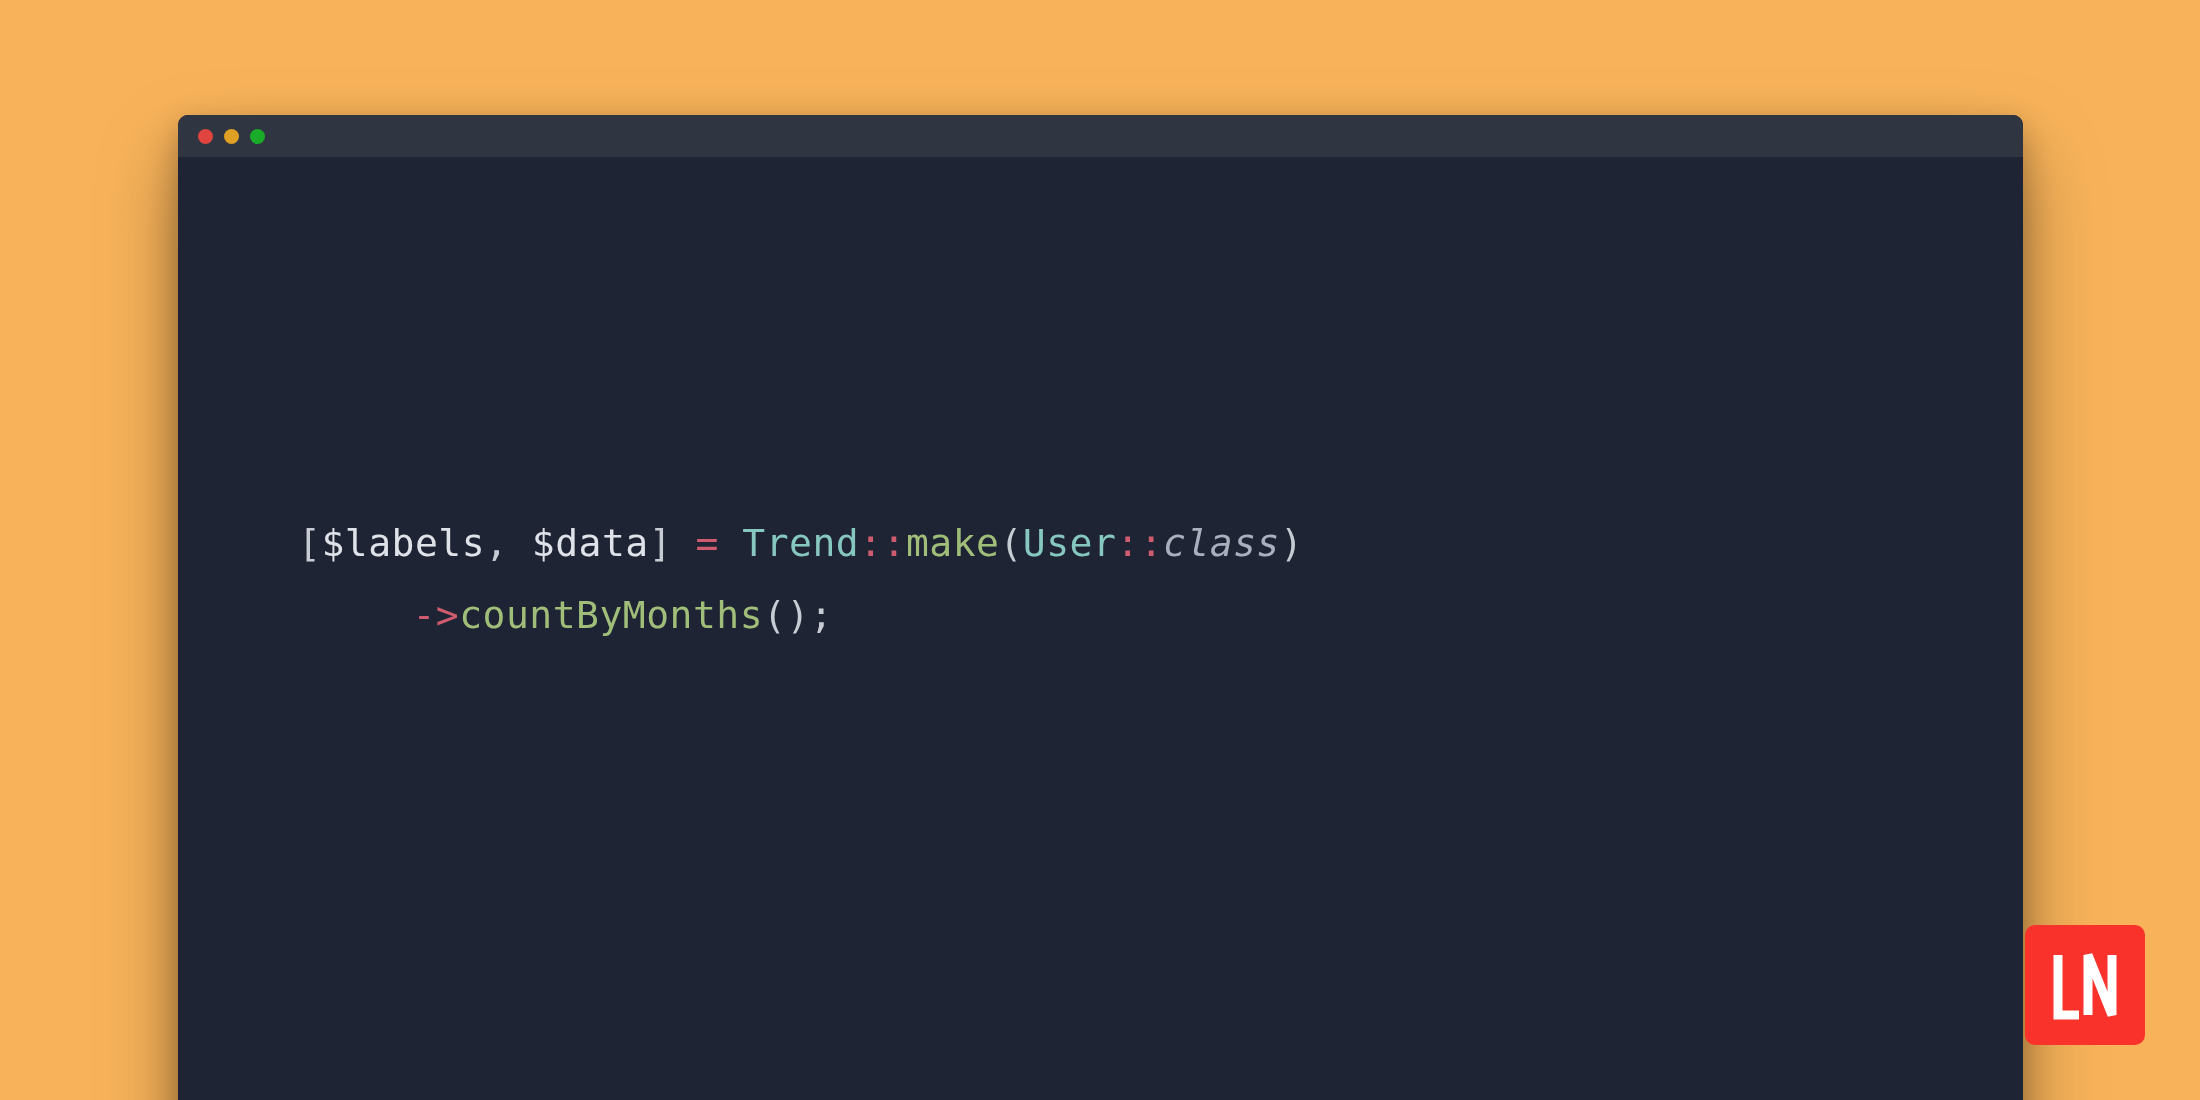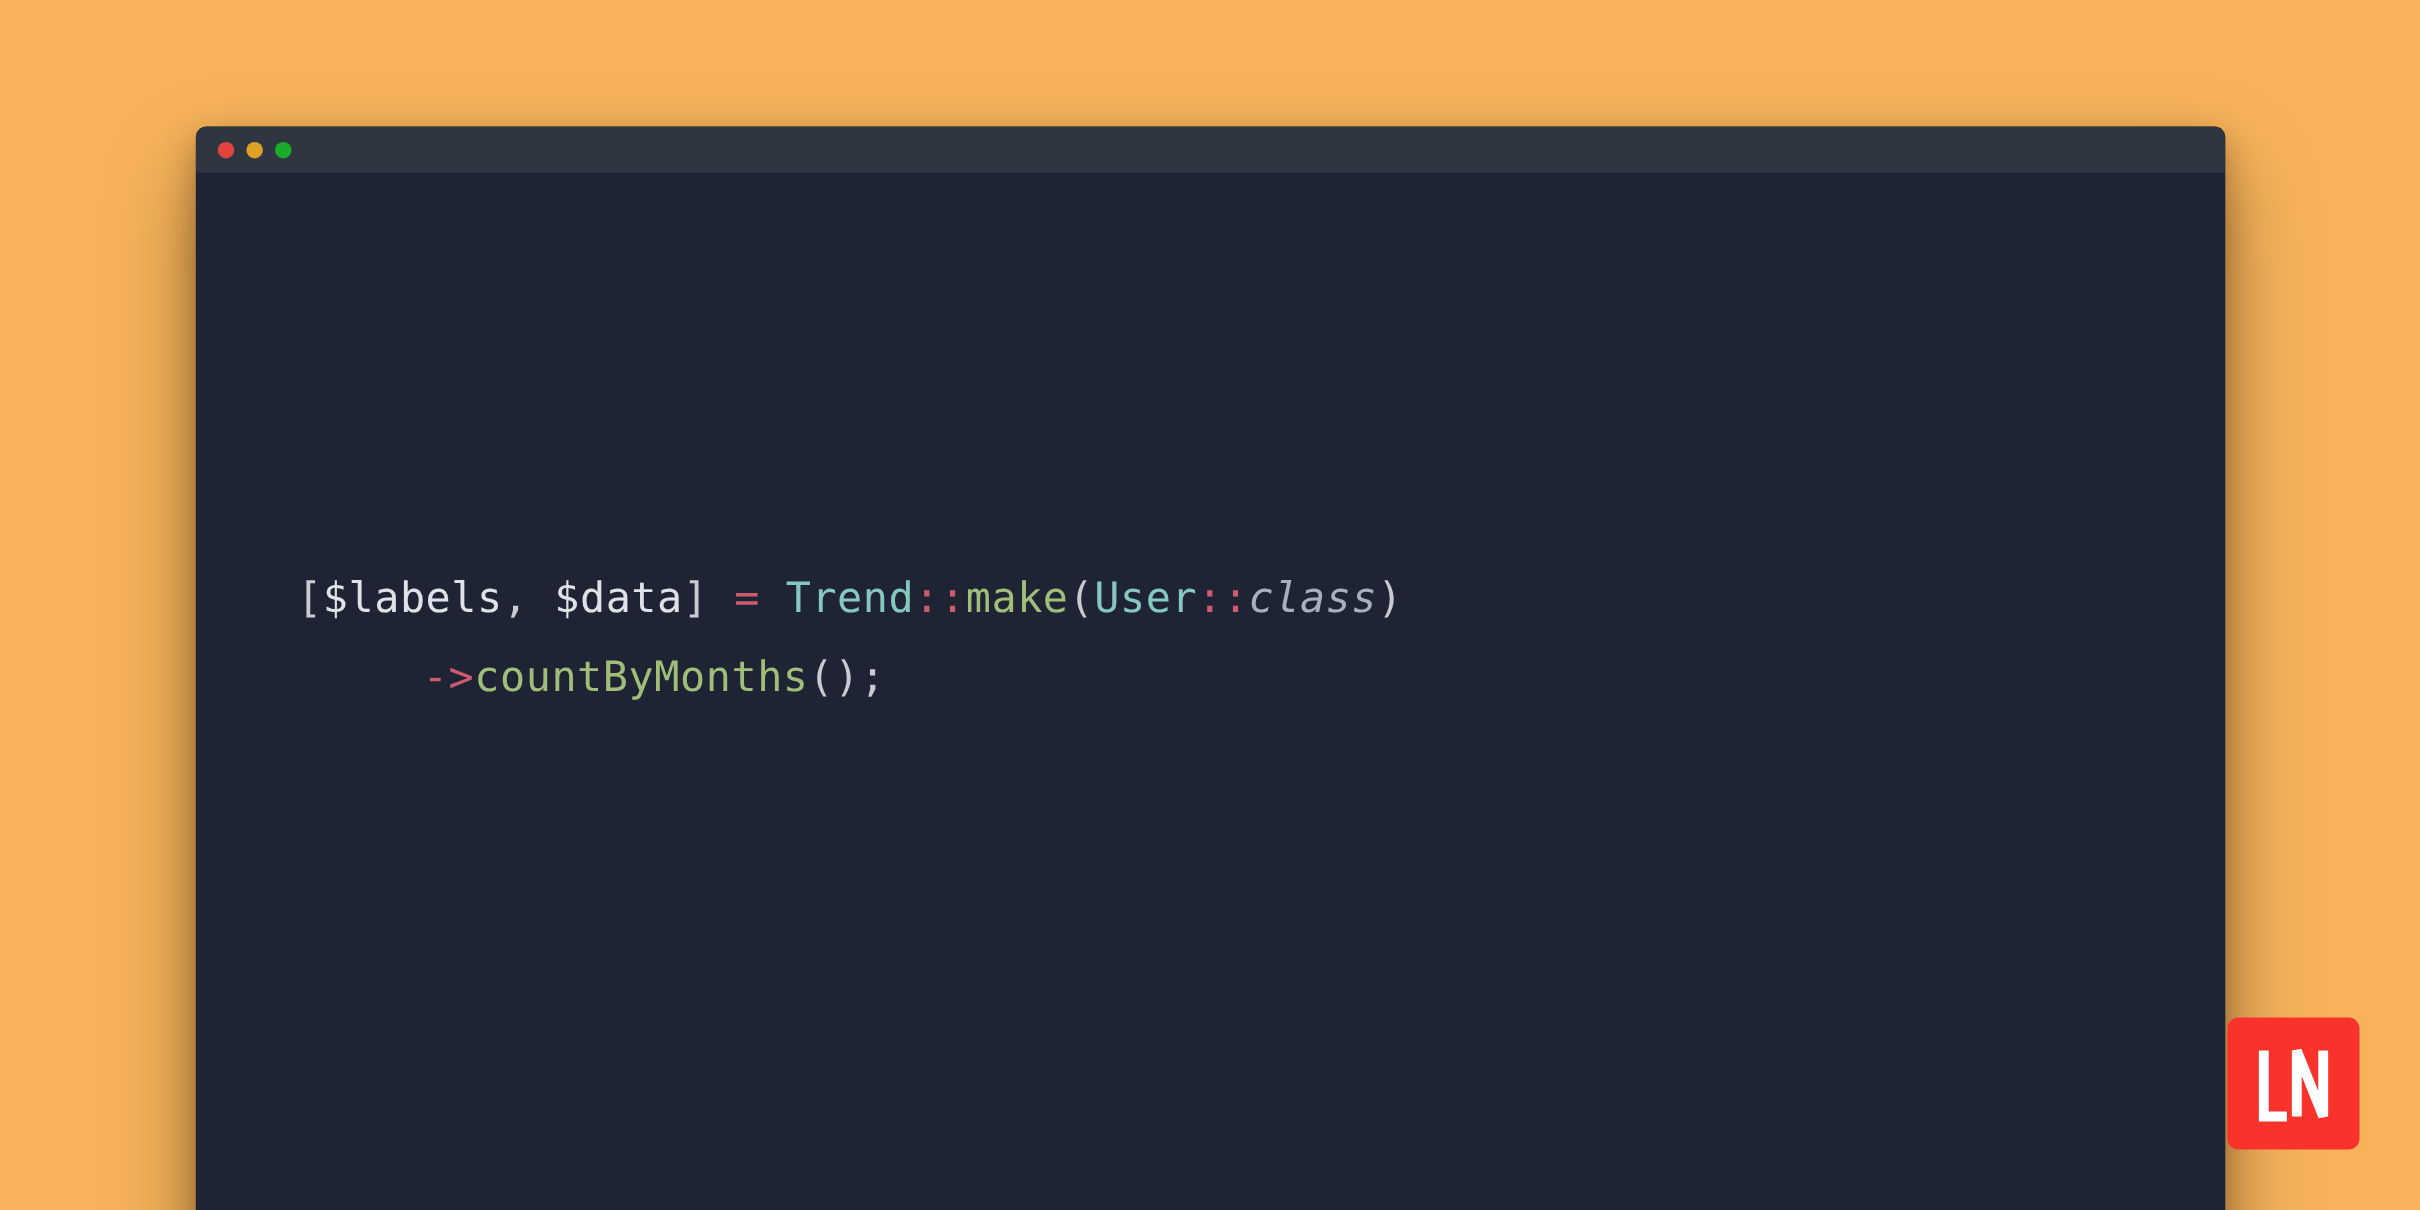--- a/index.html
+++ b/index.html
@@ -33,21 +33,21 @@
   .dot {
     width: 15px;
     height: 15px;
     border-radius: 50%;
   }
   .dot.red    { background: #e0443e; }
   .dot.yellow { background: #dea123; }
   .dot.green  { background: #1aab29; }
   .code-area {
     padding-top: 350px;
-    padding-left: 92px;
+    padding-left: 120px;
     font-size: 38px;
     line-height: 1.9;
     white-space: pre;
     letter-spacing: 0.5px;
   }
   .tok-default { color: #c7cbd3; }
   .tok-punc    { color: #c7cbd3; }
   .tok-var     { color: #dfe2e8; }
   .tok-op      { color: #ce5c6e; }
   .tok-class   { color: #86c7c0; }

